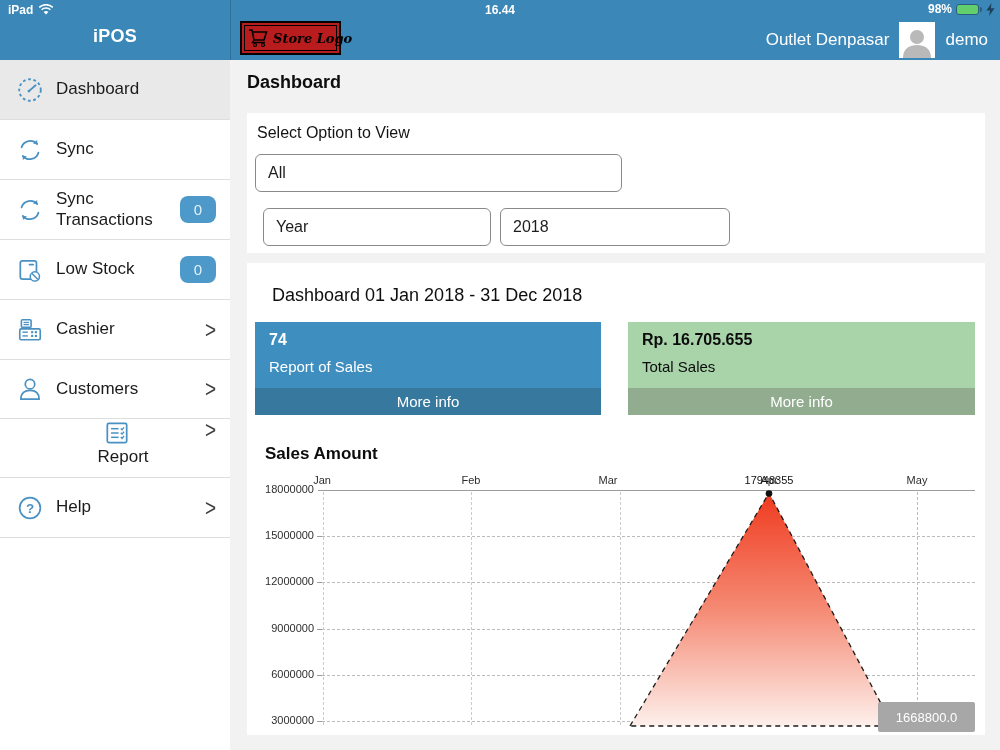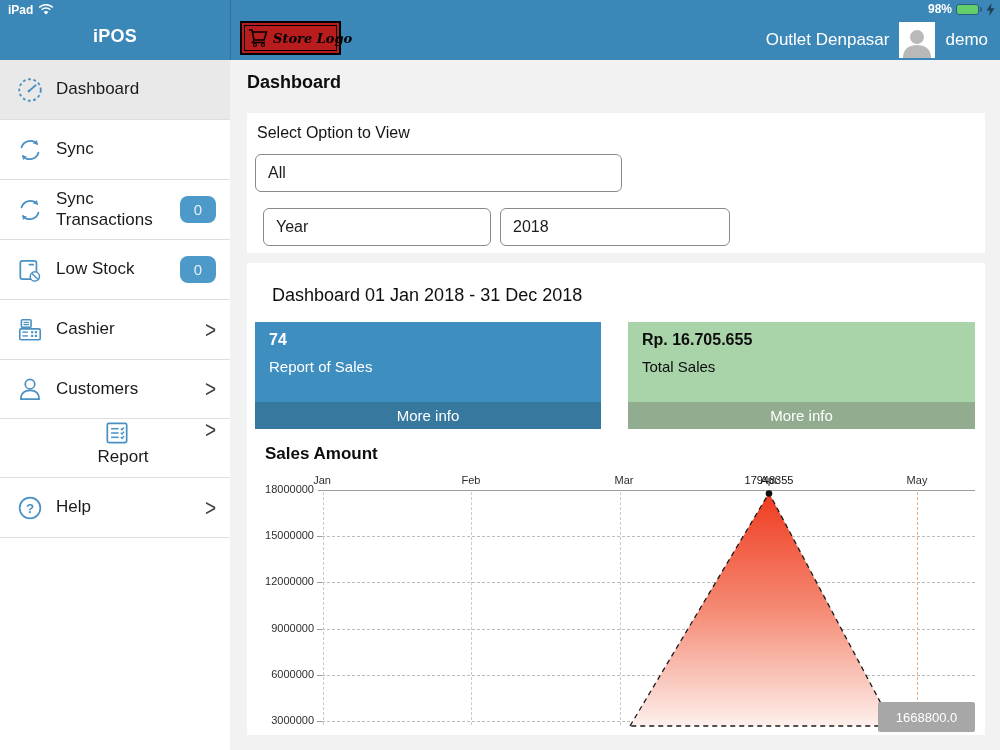--- a/index.html
+++ b/index.html
@@ -37,21 +37,21 @@
   .page-title { position:absolute; left:247px; top:72px; font-size:18px; font-weight:700; color:#0d0d0d; }
   .card { position:absolute; background:#fff; }
   .card.filter { left:247px; top:113px; width:738px; height:140px; }
   .card.dash { left:247px; top:263px; width:738px; height:472px; }
   .filter-label { position:absolute; left:10px; top:11px; font-size:16px; color:#141414; }
   .tb { position:absolute; height:38px; border:1px solid #8a8a8a; border-radius:6px; background:#fff; font-size:16px; color:#1d1d1f; padding-left:12px; font-family:"Liberation Sans", sans-serif; }
   .go-btn { position:absolute; left:498px; top:95px; width:231px; height:38px; background:#3cb563; border:1px solid #32a156; border-radius:4px; color:#fff; font-size:16px; font-family:"Liberation Sans", sans-serif; cursor:pointer; }
   .period-heading { position:absolute; left:25px; top:22px; font-size:18px; font-weight:500; color:#0f0f0f; }
 
   .info-box { position:absolute; top:59px; height:94px; }
-  .info-box .body { height:80px; padding:9px 0 0 14px; }
+  .info-box .body { height:66px; padding:9px 0 0 14px; }
   .info-box .footer { height:27px; display:flex; align-items:center; justify-content:center; font-size:15px; color:#fff; cursor:pointer; }
   .info-box.blue { left:8px; width:346px; }
   .info-box.blue .body { background:#3f8ec0; color:#fff; }
   .info-box.blue .footer { background:#36789e; }
   .info-box.green { left:381px; width:347px; }
   .info-box.green .body { background:#a9d4aa; color:#0c0c0c; }
   .info-box.green .footer { background:#92ac90; }
   .ib-value { font-size:16px; font-weight:700; margin-bottom:9px; }
   .ib-label { font-size:15px; font-weight:400; }
 
@@ -82,20 +82,21 @@
       <div class="sb-left">
         <span>iPad</span>
         <span class="icon">
           <svg width="16" height="12" viewBox="0 0 16 12">
               <path d="M8 10.6 L5.6 7.9 A3.8 3.8 0 0 1 10.4 7.9 Z" fill="#fff"></path>
               <path d="M3.6 5.8 A6.6 6.6 0 0 1 12.4 5.8" stroke="#fff" stroke-width="1.5" fill="none"></path>
               <path d="M1.2 3.4 A9.8 9.8 0 0 1 14.8 3.4" stroke="#fff" stroke-width="1.5" fill="none"></path>
             </svg>
         </span>
       </div>
+      <div class="sb-time">16.44</div>
       <div class="sb-right">
         <span>98%</span>
         <span style="display:flex; align-items:center;">
           <span class="battery-body"></span>
             <span class="battery-nub"></span>
         </span>
         <span class="icon">
           <svg width="9" height="13" viewBox="0 0 9 13">
               <path d="M5.5 0 L0.5 7.5 L4 7.5 L3.2 13 L8.5 5.2 L4.8 5.2 Z" fill="#1d3f57"></path>
             </svg>
@@ -293,21 +294,21 @@
     <div class="ylabel" style="top:224px;">3000000</div>
 
     <div class="vgrid" style="left:1px;"></div>
     <div class="vgrid" style="left:149px;"></div>
     <div class="vgrid" style="left:298px;"></div>
     <div class="vgrid" style="left:447px;"></div>
     <div class="vgrid may" style="left:595px;"></div>
 
     <div class="xlabel" style="left:-30px;">Jan</div>
     <div class="xlabel" style="left:119px;">Feb</div>
-    <div class="xlabel" style="left:272px;">Mar</div>
+    <div class="xlabel" style="left:256px;">Mar</div>
     <div class="xlabel" style="left:417px;">Apr</div>
     <div class="xlabel" style="left:565px;">May</div>
     <div class="peak-label" style="left:407px;">17948355</div>
 
     <svg class="area" width="653" height="237" viewBox="0 0 653 237">
       <defs>
         <linearGradient id="redgrad" x1="0" y1="0" x2="0" y2="1">
           <stop offset="0" stop-color="#ef3b1f"></stop>
           <stop offset="0.5" stop-color="#f58a74"></stop>
           <stop offset="1" stop-color="#fdf0ec"></stop>

